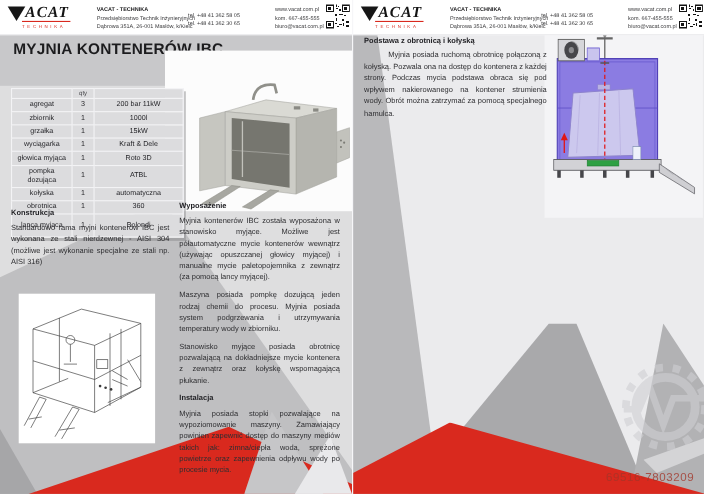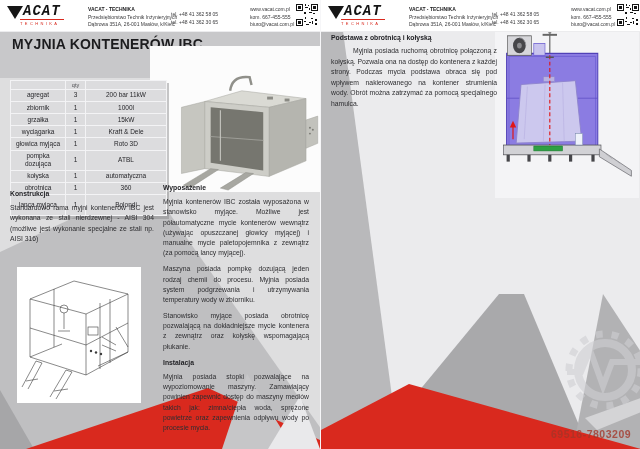--- a/index.html
+++ b/index.html
@@ -10,21 +10,21 @@
   #page-right{left:320px;background:#ebebed;border-left:1px solid #f6f6f8;box-sizing:border-box;}
   .shape{position:absolute;inset:0;pointer-events:none;}
 
   
   .hdr{position:absolute;top:0;left:0;width:320px;height:31px;background:#ffffff;z-index:6;
        border-bottom:1px solid #ececee;}
   .logo{position:absolute;left:7px;top:4px;width:80px;}
   .logo-row{display:flex;align-items:flex-start;}
   .logo-tri{width:0;height:0;border-left:8px solid transparent;border-right:8px solid transparent;
             border-top:13px solid #161616;margin-top:2px;}
-  .logo-txt{font-family:Liberation Mono, monospace;font-style:italic;font-weight:700;
+  .logo-txt{font-family:Liberation Serif, serif;font-style:italic;font-weight:700;
             font-size:14px;letter-spacing:1px;color:#141414;line-height:15px;}
   .logo-tag{font-size:4px;letter-spacing:2.4px;color:#d9291e;text-transform:uppercase;
             margin:0 0 0 13px;border-top:1.5px solid #d9291e;padding-top:1px;width:44px;}
   .hdr-small{position:absolute;font-size:5px;line-height:1.5;color:#3a3a3c;white-space:nowrap;}
   .hdr-company{left:88px;top:6px;}
   .hdr-company .b{font-weight:700;color:#202022;}
   .hdr-tels{left:171px;top:11px;}
   .hdr-webs{left:250px;top:6px;}
   .qr{position:absolute;left:296px;top:4px;}
 
@@ -62,21 +62,21 @@
   .rp-rightwedge{background:#b2b2b4;clip-path:polygon(282px 294px,320px 352px,320px 449px,252px 449px);z-index:1;}
   .rp-red{background:#d9291e;clip-path:polygon(0 430px,88px 384px,320px 449px,0 449px);z-index:2;}
   .rp-grayslash{background:#d4d4d6;clip-path:polygon(264px 418px,320px 398px,320px 412px,276px 430px);z-index:3;}
   .rp-head{position:absolute;left:10px;top:34px;font-size:6.8px;font-weight:600;color:#222226;z-index:4;}
   .rp-body{position:absolute;left:10px;top:46px;width:166px;font-size:6.8px;line-height:1.55;
            color:#2e2e31;text-align:justify;text-indent:22px;z-index:4;margin:0;}
   .tech-card{position:absolute;left:174px;top:26px;width:144px;height:172px;background:#f4f4f6;z-index:2;}
   .tech-svg{position:absolute;left:176px;top:28px;z-index:3;}
   .gear{position:absolute;left:236px;top:322px;z-index:3;opacity:0.6;}
   .wm-number{position:absolute;left:230px;top:428px;font-size:10.5px;letter-spacing:0.5px;
-             color:rgba(163,52,40,0.78);z-index:5;font-weight:700;}
+             color:rgba(163,52,40,0.78);z-index:5;font-weight:400;}
 </style>
 </head>
 <body>
 
 <div>
 
   <div class="page" id="page-left">
     <div class="shape lp-wedge"></div>
     <div class="shape lp-corner"></div>
     <div class="shape lp-red"></div>

